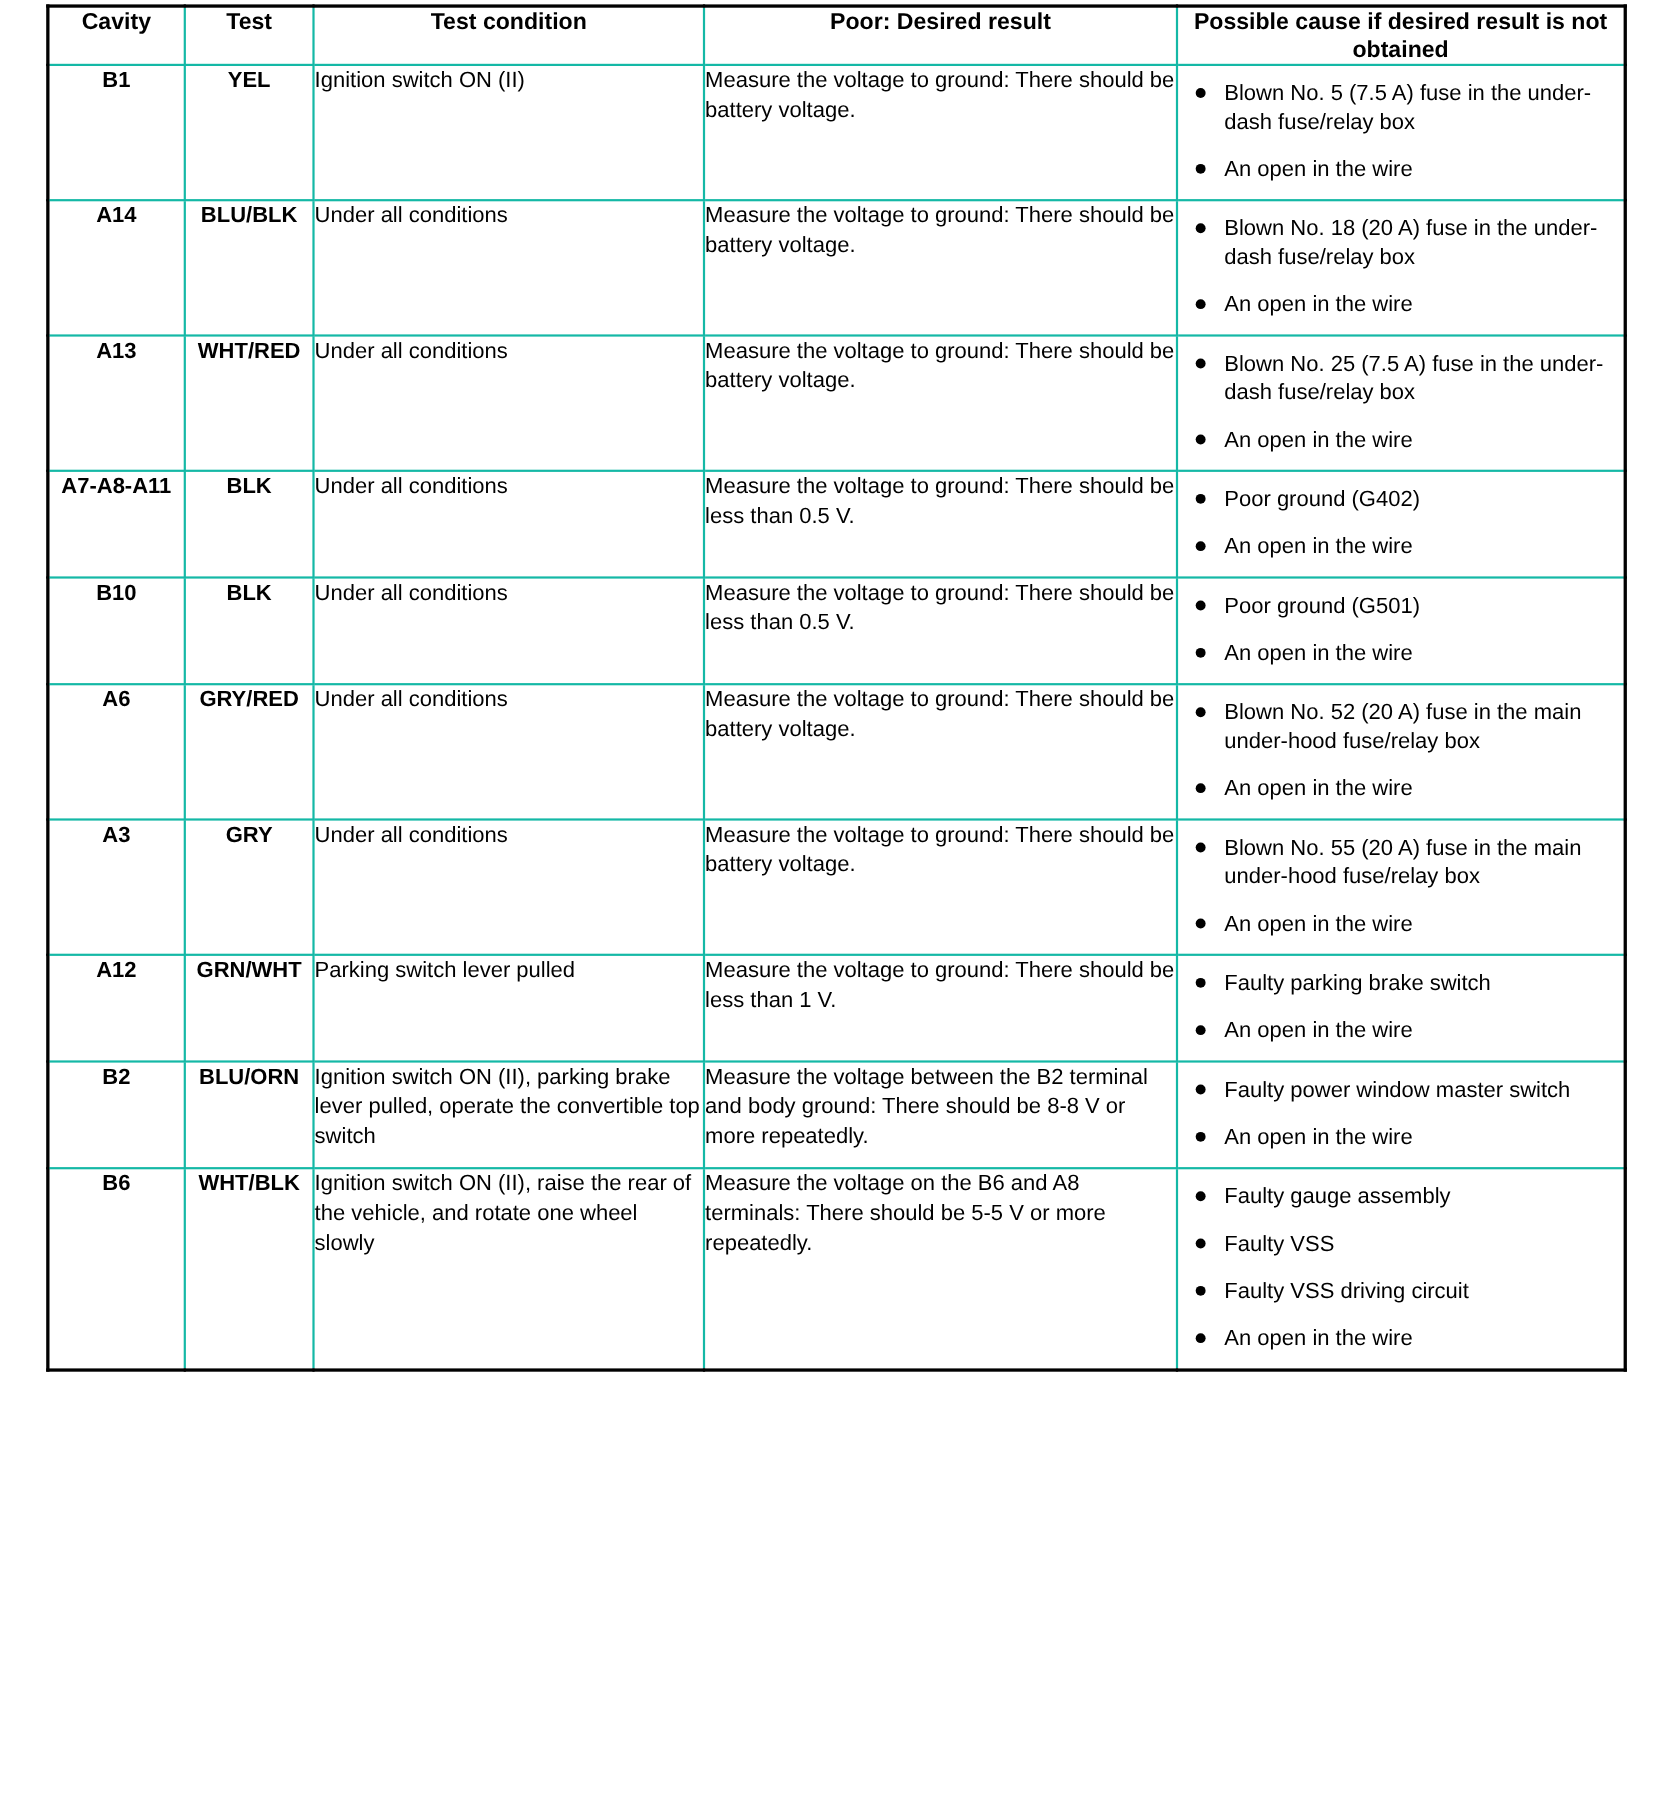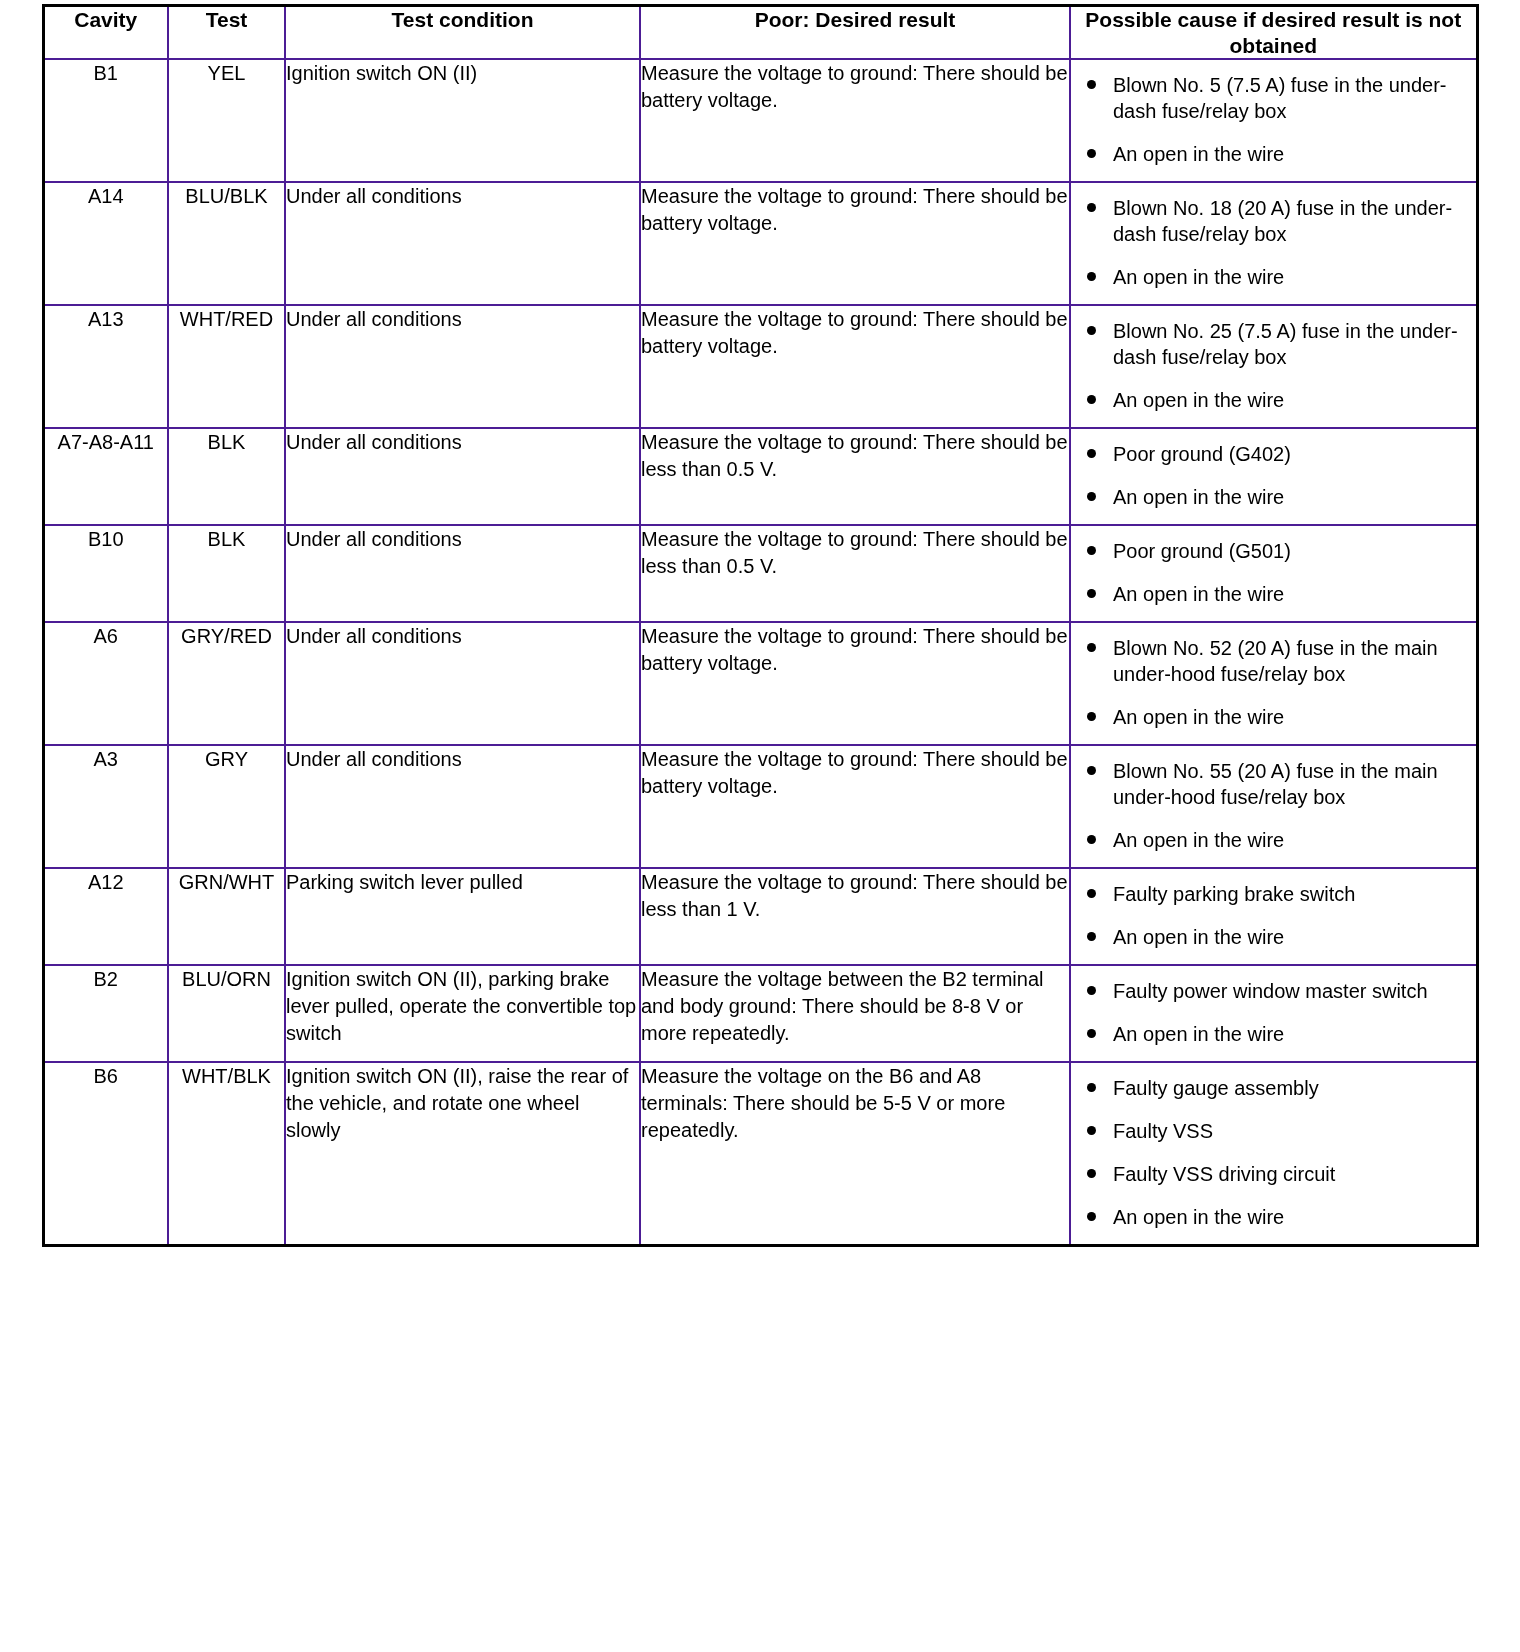--- a/index.html
+++ b/index.html
@@ -22,21 +22,21 @@
     padding: 4px 20px 6px 20px;
   }
   table.diag {
     border-collapse: collapse;
     width: 1434px;
     margin: 0 auto;
     table-layout: fixed;
     border: 3px solid #000;
   }
   table.diag th, table.diag td {
-    border: 2px solid #4c1d95;
+    border: 2px solid #14b8a6;
     vertical-align: top;
     padding: 0;
   }
   
   col.c-cavity { width: 125px; }
   col.c-wire   { width: 117px; }
   col.c-cond   { width: 355px; }
   col.c-test   { width: 430px; }
   col.c-cause  { width: 407px; }
 
@@ -46,20 +46,21 @@
     font-weight: bold;
     padding: 12px 6px 14px 6px;
     line-height: 1.22;
     vertical-align: middle;
   }
   td.cavity, td.wire {
     text-align: center;
     font-size: 20px;
     padding-top: 14px;
     line-height: 1.3;
+    font-weight: bold;
   }
   td.cond, td.test {
     text-align: left;
     font-size: 20px;
     padding: 14px 12px 14px 12px;
     line-height: 1.35;
     border-radius: 12px;
   }
   td.cause {
     padding: 13px 8px 10px 10px;

